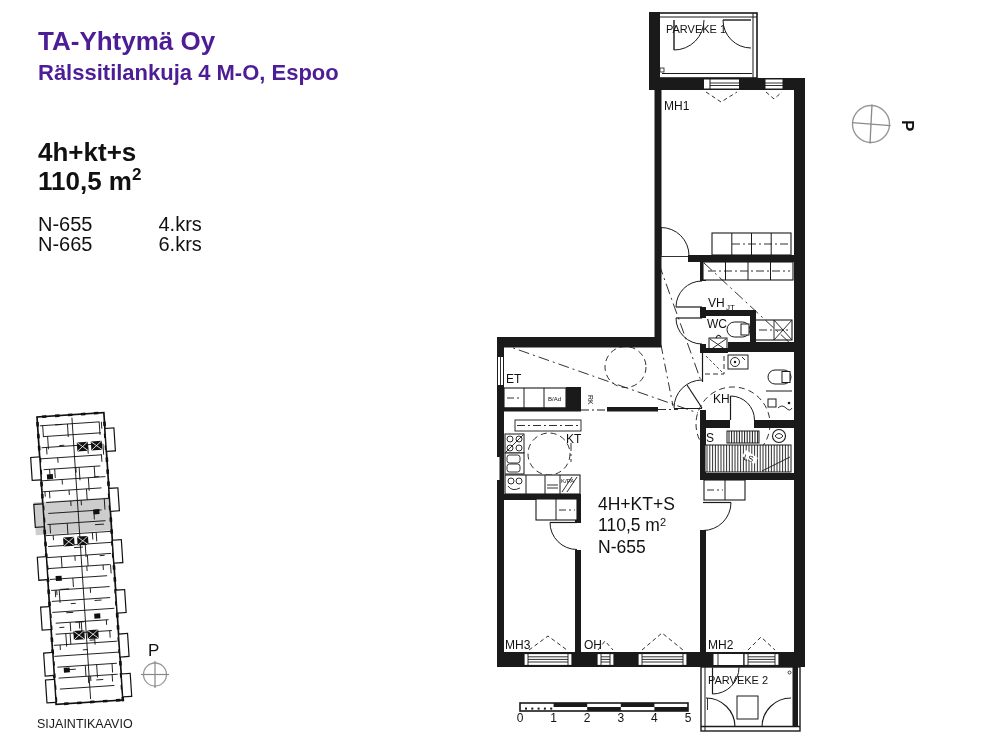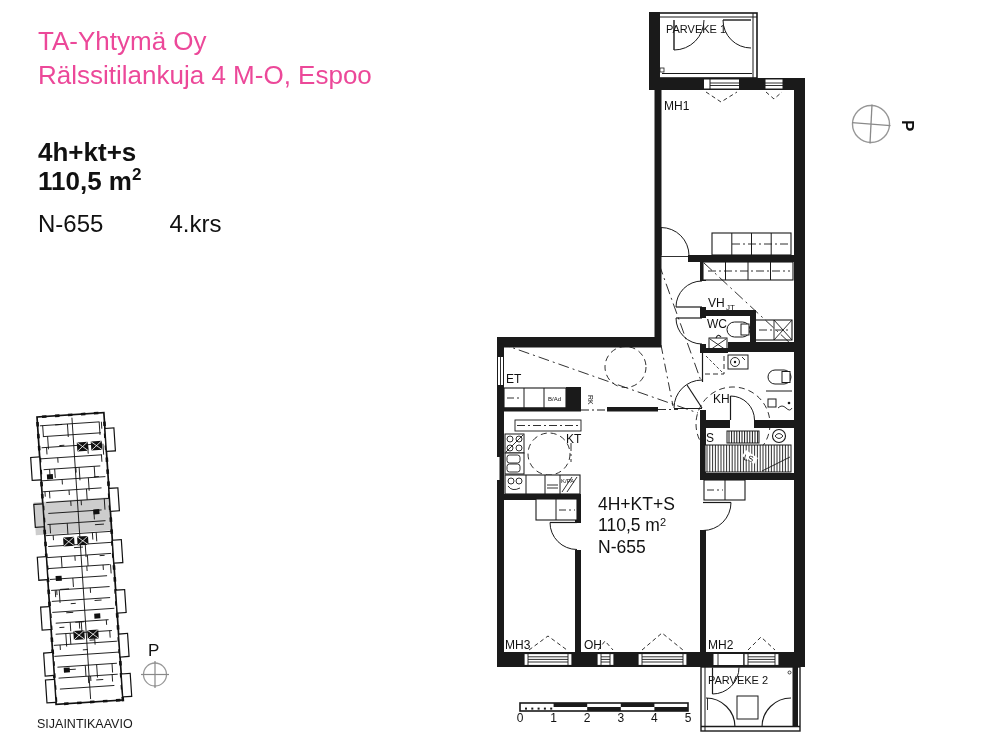--- a/index.html
+++ b/index.html
@@ -1,32 +1,33 @@
 <!DOCTYPE html>
 <html><head>
 <meta charset="utf-8">
 <style>
   html,body{margin:0;padding:0;}
   body{width:1000px;height:750px;background:#ffffff;font-family:"Liberation Sans", sans-serif;overflow:hidden;}
   .abs{position:absolute;}
-  .blue{color:#ec4899;font-weight:normal;}
+  .blue{color:#4c1d95;font-weight:bold;}
 </style>
 </head>
 <body>
 
 <div class="abs blue" style="left:38px;top:26px;font-size:26px;">TA-Yhtymä Oy</div>
 
-<div class="abs blue" style="left:38px;top:60px;font-size:26px;">Rälssitilankuja 4 M-O, Espoo</div>
+<div class="abs blue" style="left:38px;top:60px;font-size:22px;">Rälssitilankuja 4 M-O, Espoo</div>
 
 <div class="abs" style="left:38px;top:137px;font-size:26px;font-weight:bold;color:#111;">4h+kt+s</div>
 
 <div class="abs" style="left:38px;top:165px;font-size:26px;font-weight:bold;color:#111;">110,5 m<sup style="font-size:17px;">2</sup></div>
 
-<div class="abs" style="left:38px;top:214px;font-size:24px;color:#111;line-height:20px;">
+<div class="abs" style="left:38px;top:214px;font-size:20px;color:#111;line-height:20px;">
   <div>N-655<span style="display:inline-block;width:66px;"></span>4.krs</div>
+  <div>N-665<span style="display:inline-block;width:66px;"></span>6.krs</div>
 </div>
 
 <svg class="abs" style="left:0;top:0;" width="1000" height="750" viewBox="0 0 1000 750">
 
 <g>
 <rect x="654" y="13" width="103" height="65" fill="none" stroke="#1a1a1a" stroke-width="1.6"></rect>
 <line x1="654" y1="17" x2="757" y2="17" stroke="#1a1a1a" stroke-width="1"></line>
 <line x1="753" y1="13" x2="753" y2="78" stroke="#1a1a1a" stroke-width="1"></line>
 <line x1="662" y1="73.5" x2="752" y2="73.5" stroke="#1a1a1a" stroke-width="1"></line>
 <rect x="660" y="68" width="4" height="4" fill="none" stroke="#1a1a1a" stroke-width="0.8"></rect>

